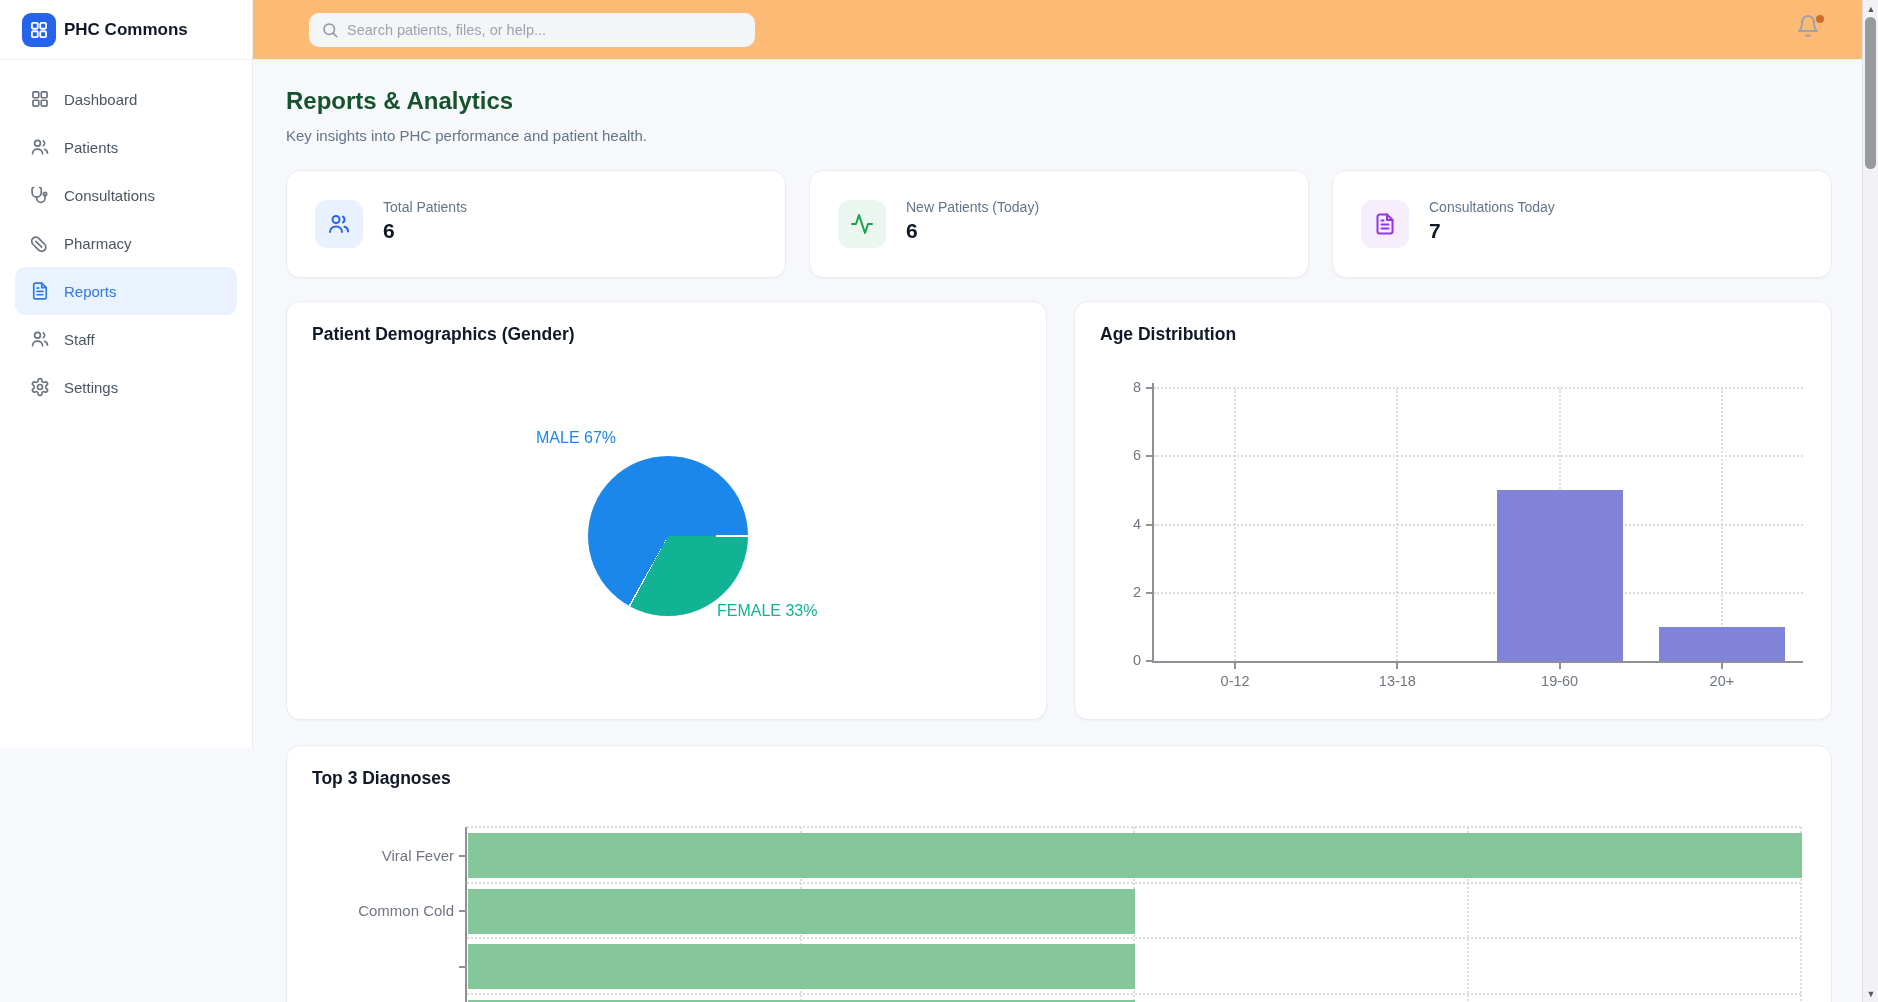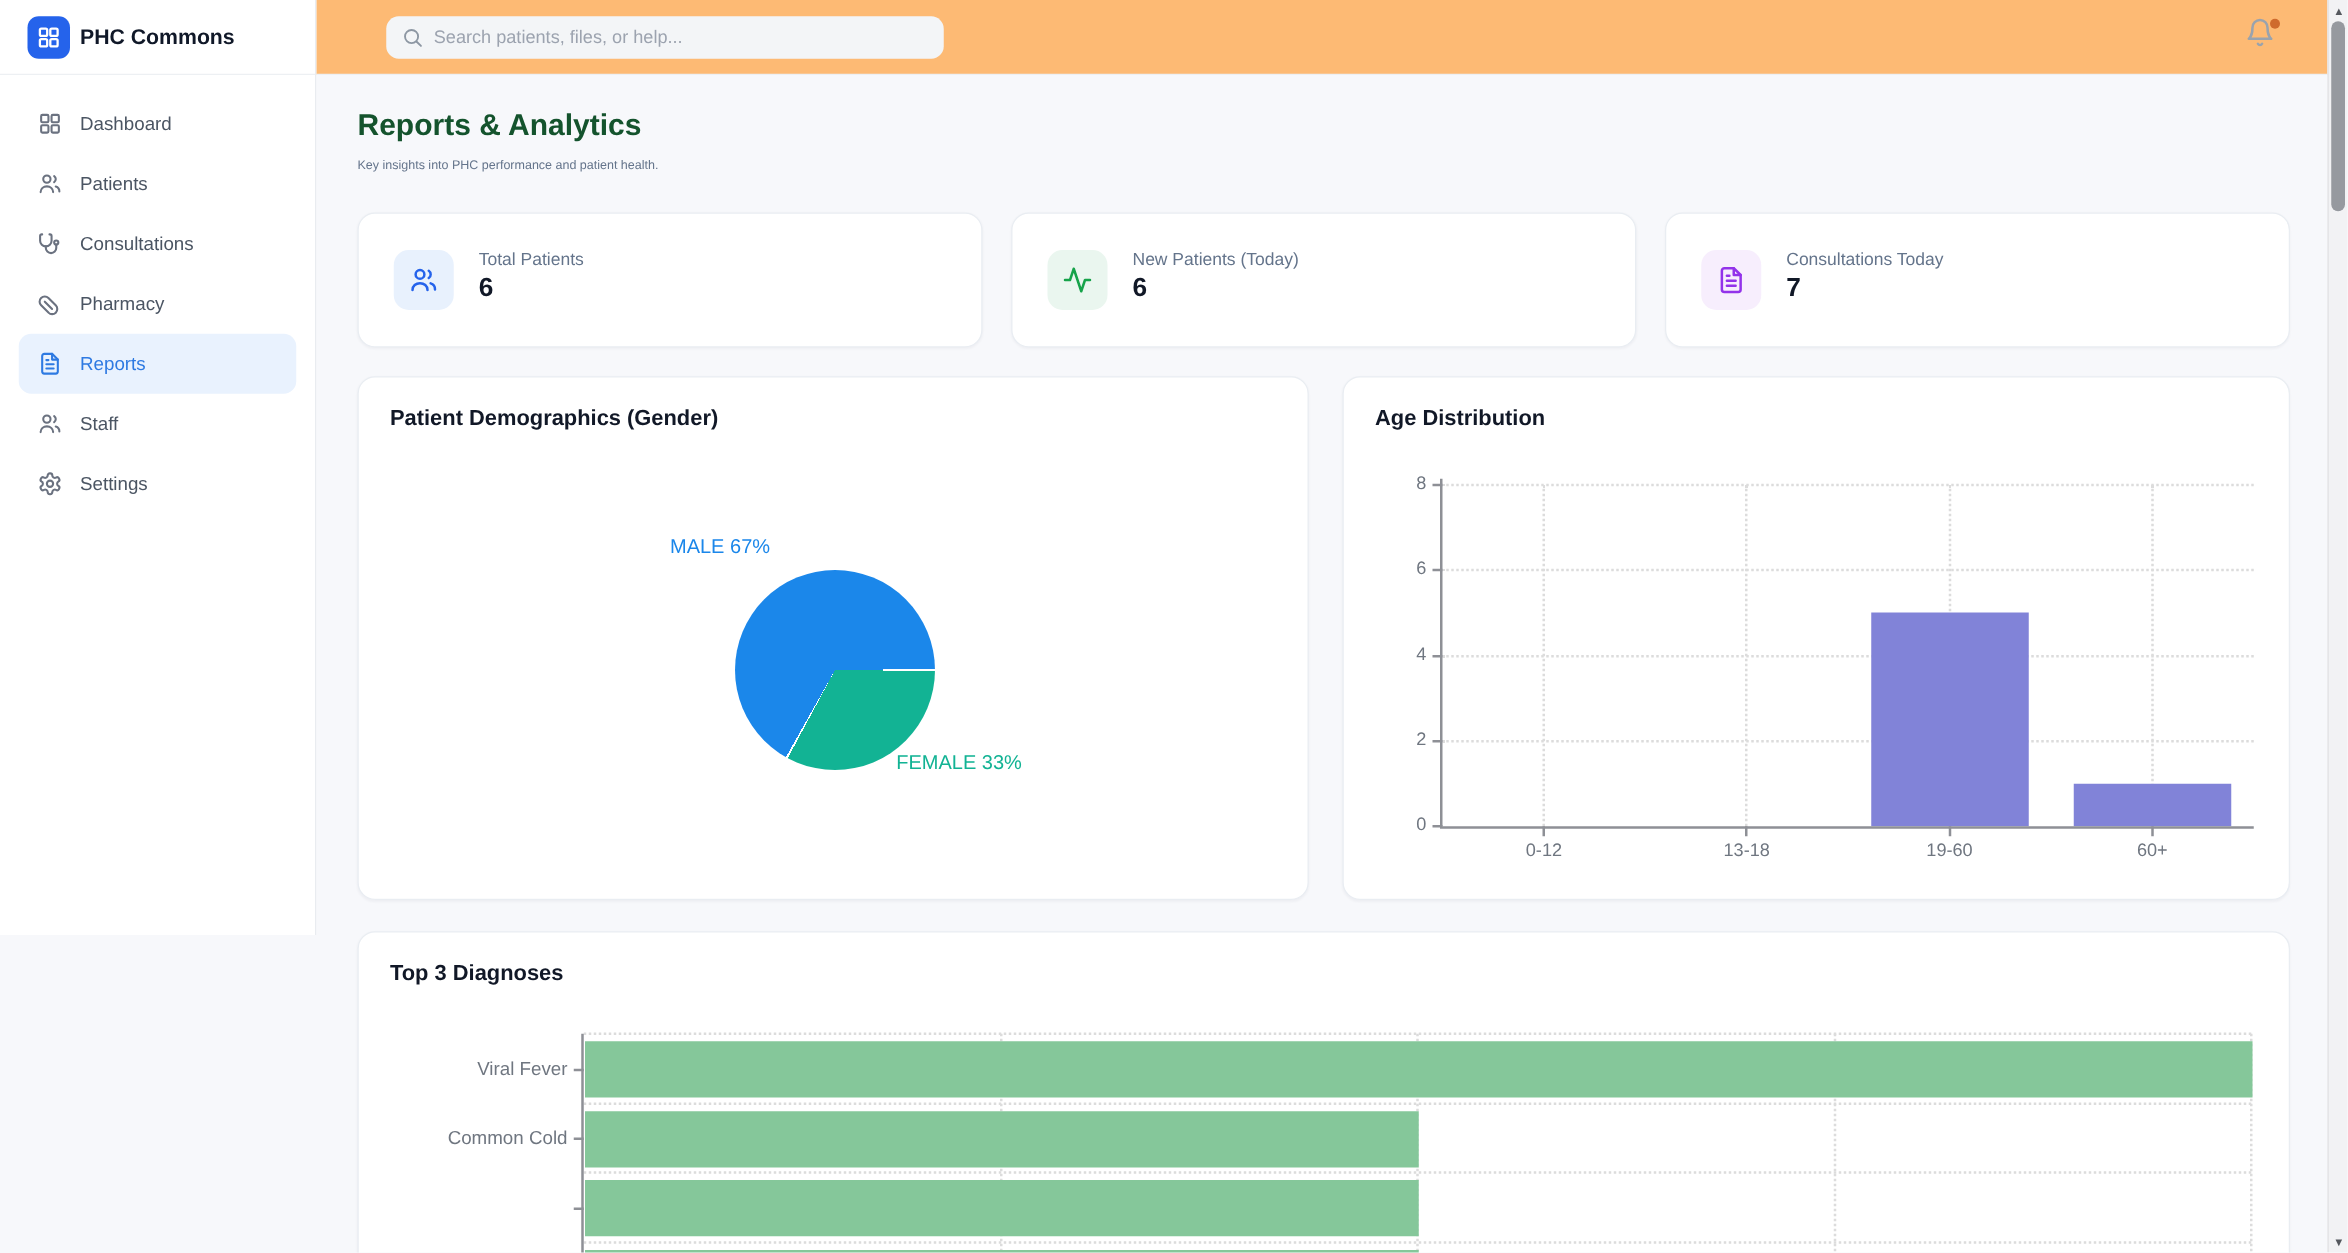--- a/index.html
+++ b/index.html
@@ -30,21 +30,21 @@
   .searchbox input { position:absolute; left:38px; top:0; width:400px; height:34px; border:none; outline:none;
                      background:transparent; font-size:14.5px; color:#374151;
                      font-family:"Liberation Sans", sans-serif; }
   .searchbox input::placeholder { color:#9ca3af; }
   .bell-wrap { position:absolute; left:1543px; top:14px; width:30px; height:30px; cursor:pointer; color:#9aa3ad; }
   .bell-dot { position:absolute; right:2px; top:1px; width:8px; height:8px; border-radius:50%; background:#cf6b2d; }
 
   
   .content { position:absolute; left:253px; top:60px; width:1609px; height:942px; }
   .page-title { position:absolute; left:33px; top:27px; font-size:24px; font-weight:bold; color:#14532d; }
-  .page-subtitle { position:absolute; left:33px; top:67px; font-size:10px; color:#64748b; }
+  .page-subtitle { position:absolute; left:33px; top:67px; font-size:15px; color:#64748b; }
 
   .card { position:absolute; background:#fff; border:1px solid #e9edf2; border-radius:14px;
           box-shadow:0 1px 2px rgba(16,24,40,.04); }
   .stat-card { top:110px; width:500px; height:108px; }
   .icon-box { position:absolute; left:28px; top:29px; width:48px; height:48px; border-radius:12px;
               display:flex; align-items:center; justify-content:center; }
   .stat-label { position:absolute; left:96px; top:28px; font-size:14px; color:#64748b; }
   .stat-value { position:absolute; left:96px; top:48px; font-size:21px; font-weight:bold; color:#111827; }
 
   .chart-title { position:absolute; left:25px; top:22px; font-size:17.5px; font-weight:bold; color:#111827; }
@@ -250,21 +250,21 @@
         <div style="position: absolute; left: 100.125px; top: 371px; width: 120px; text-align: center; font: 14.5px &quot;Liberation Sans&quot;, sans-serif; color: rgb(111, 118, 128);">0-12</div>
         <div style="position: absolute; left: 321.375px; top: 86px; width: 0px; height: 273px; border-left: 2px dotted rgb(220, 220, 220);"></div>
         <div style="position: absolute; left: 321.375px; top: 359px; width: 2px; height: 8px; background: rgb(142, 144, 150);"></div>
         <div style="position: absolute; left: 262.375px; top: 371px; width: 120px; text-align: center; font: 14.5px &quot;Liberation Sans&quot;, sans-serif; color: rgb(111, 118, 128);">13-18</div>
         <div style="position: absolute; left: 483.625px; top: 86px; width: 0px; height: 273px; border-left: 2px dotted rgb(220, 220, 220);"></div>
         <div style="position: absolute; left: 483.625px; top: 359px; width: 2px; height: 8px; background: rgb(142, 144, 150);"></div>
         <div style="position: absolute; left: 424.625px; top: 371px; width: 120px; text-align: center; font: 14.5px &quot;Liberation Sans&quot;, sans-serif; color: rgb(111, 118, 128);">19-60</div>
         <div style="position: absolute; left: 421.625px; top: 188.375px; width: 126px; height: 170.625px; background: rgb(129, 131, 216);"></div>
         <div style="position: absolute; left: 645.875px; top: 86px; width: 0px; height: 273px; border-left: 2px dotted rgb(220, 220, 220);"></div>
         <div style="position: absolute; left: 645.875px; top: 359px; width: 2px; height: 8px; background: rgb(142, 144, 150);"></div>
-        <div style="position: absolute; left: 586.875px; top: 371px; width: 120px; text-align: center; font: 14.5px &quot;Liberation Sans&quot;, sans-serif; color: rgb(111, 118, 128);">60+</div>
+        <div style="position: absolute; left: 586.875px; top: 371px; width: 120px; text-align: center; font: 14.5px &quot;Liberation Sans&quot;, sans-serif; color: rgb(111, 118, 128);">20+</div>
         <div style="position: absolute; left: 583.875px; top: 324.875px; width: 126px; height: 34.125px; background: rgb(129, 131, 216);"></div>
         <div style="position: absolute; left: 77px; top: 81px; width: 2px; height: 278px; background: rgb(142, 144, 150);"></div>
         <div style="position: absolute; left: 77px; top: 359px; width: 651px; height: 2px; background: rgb(142, 144, 150);"></div>
       </div>
   </div>
 
   <div class="card h5-card">
     <div class="chart-title">Top 3 Diagnoses</div>
     <div class="plot" id="top5-plot">
         <div style="position: absolute; left: 512.5px; top: 81px; width: 0px; height: 330px; border-left: 2px dotted rgb(220, 220, 220);"></div>

